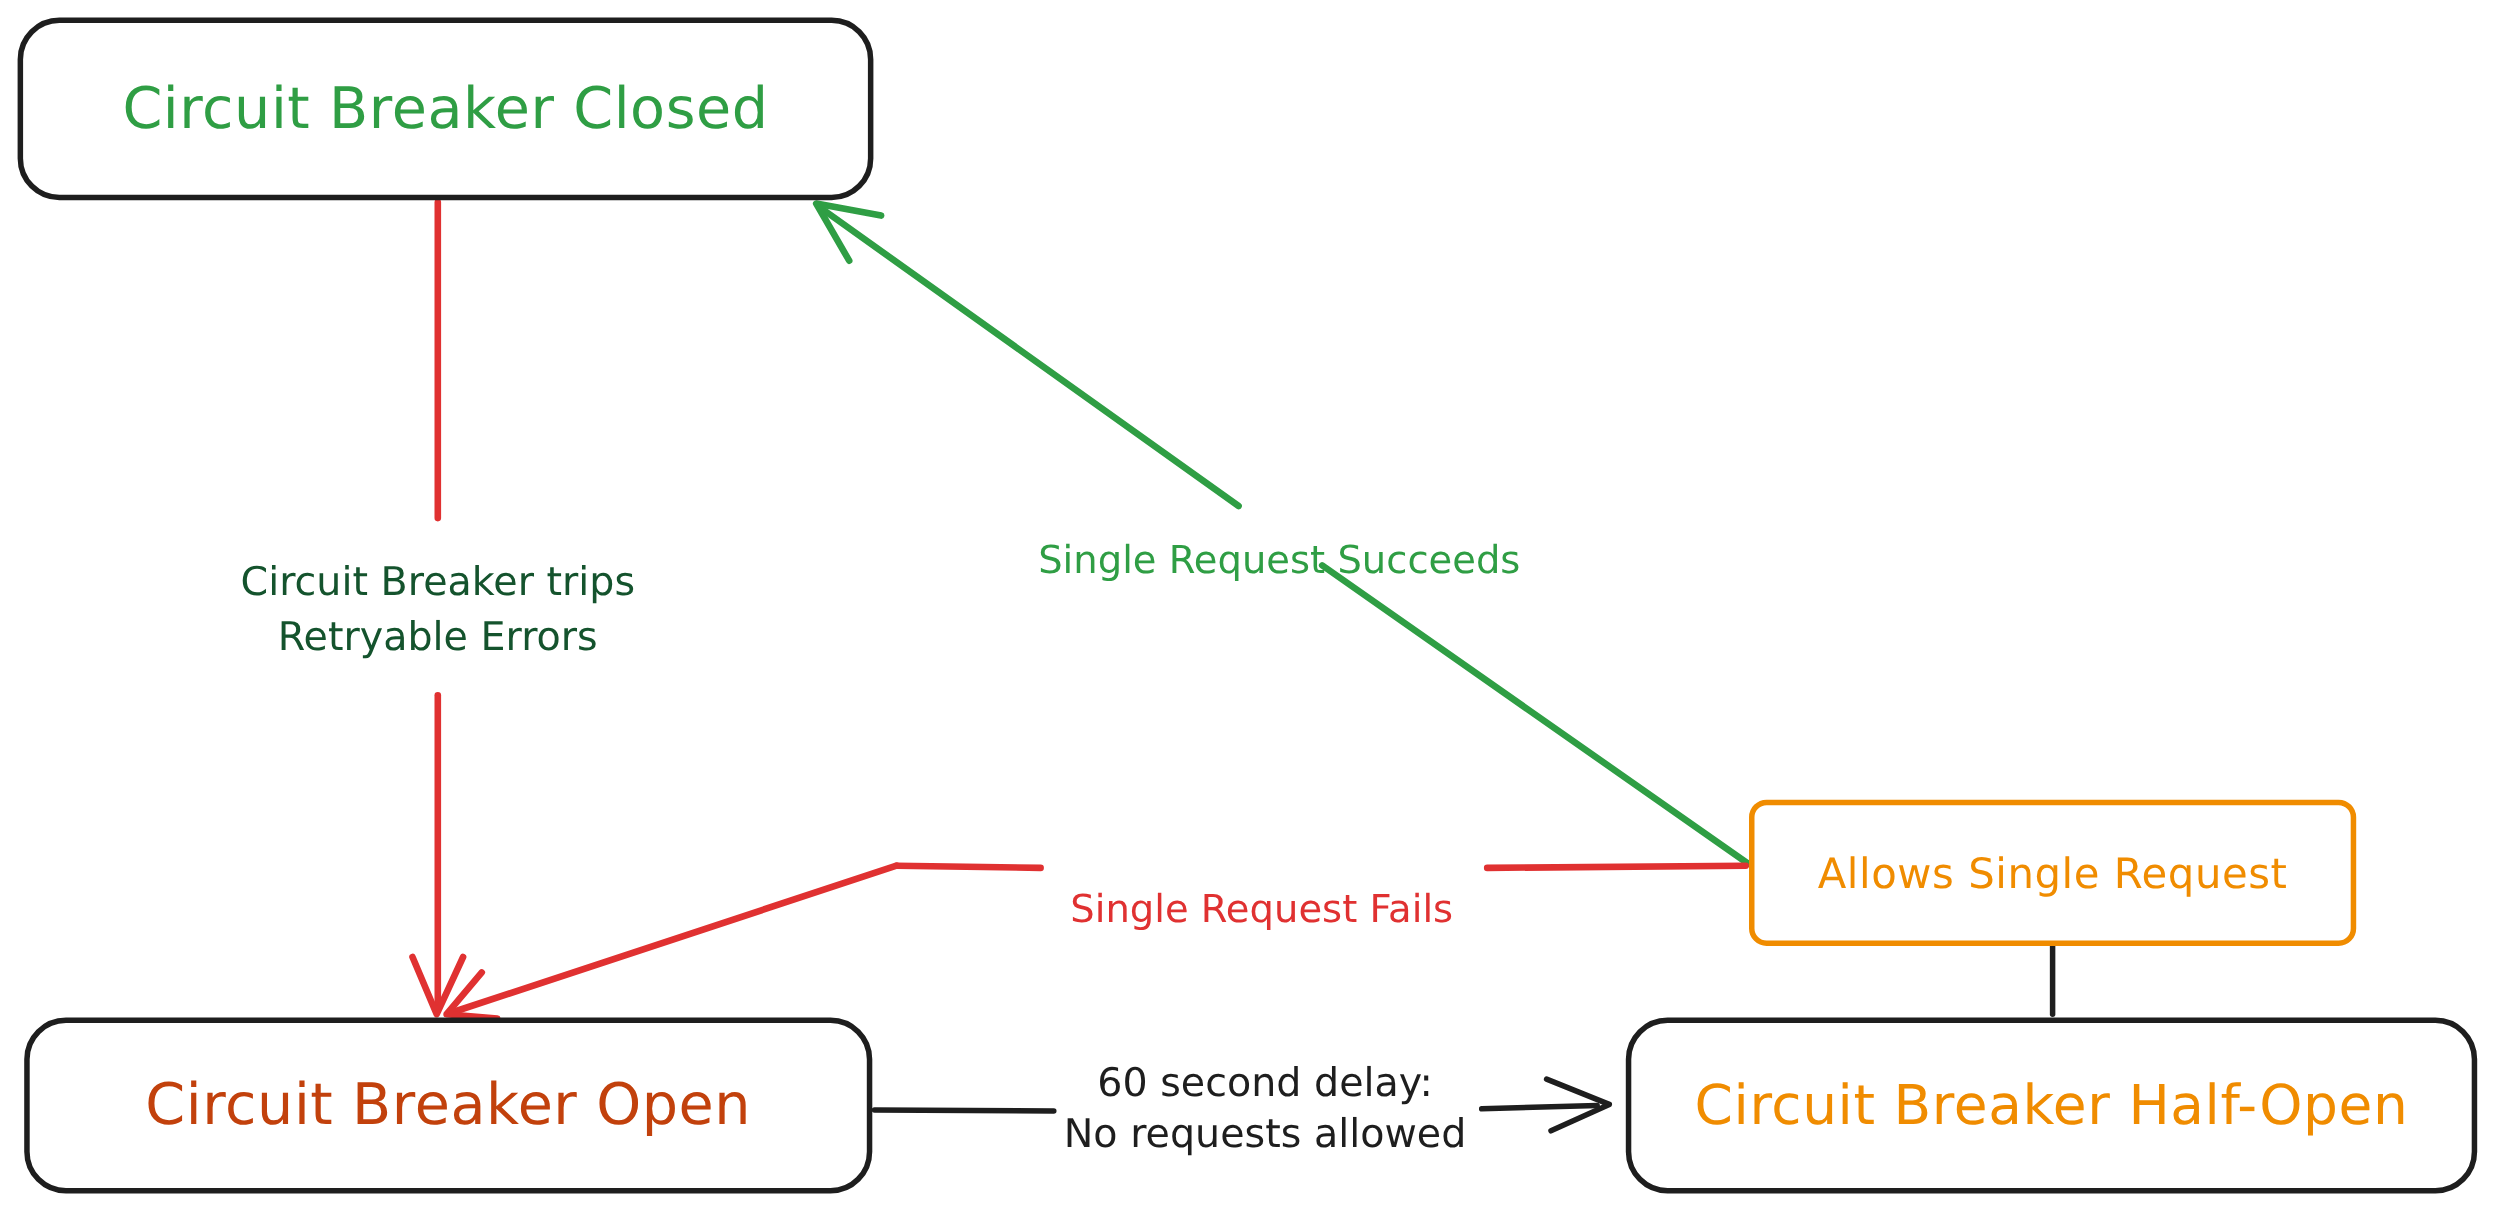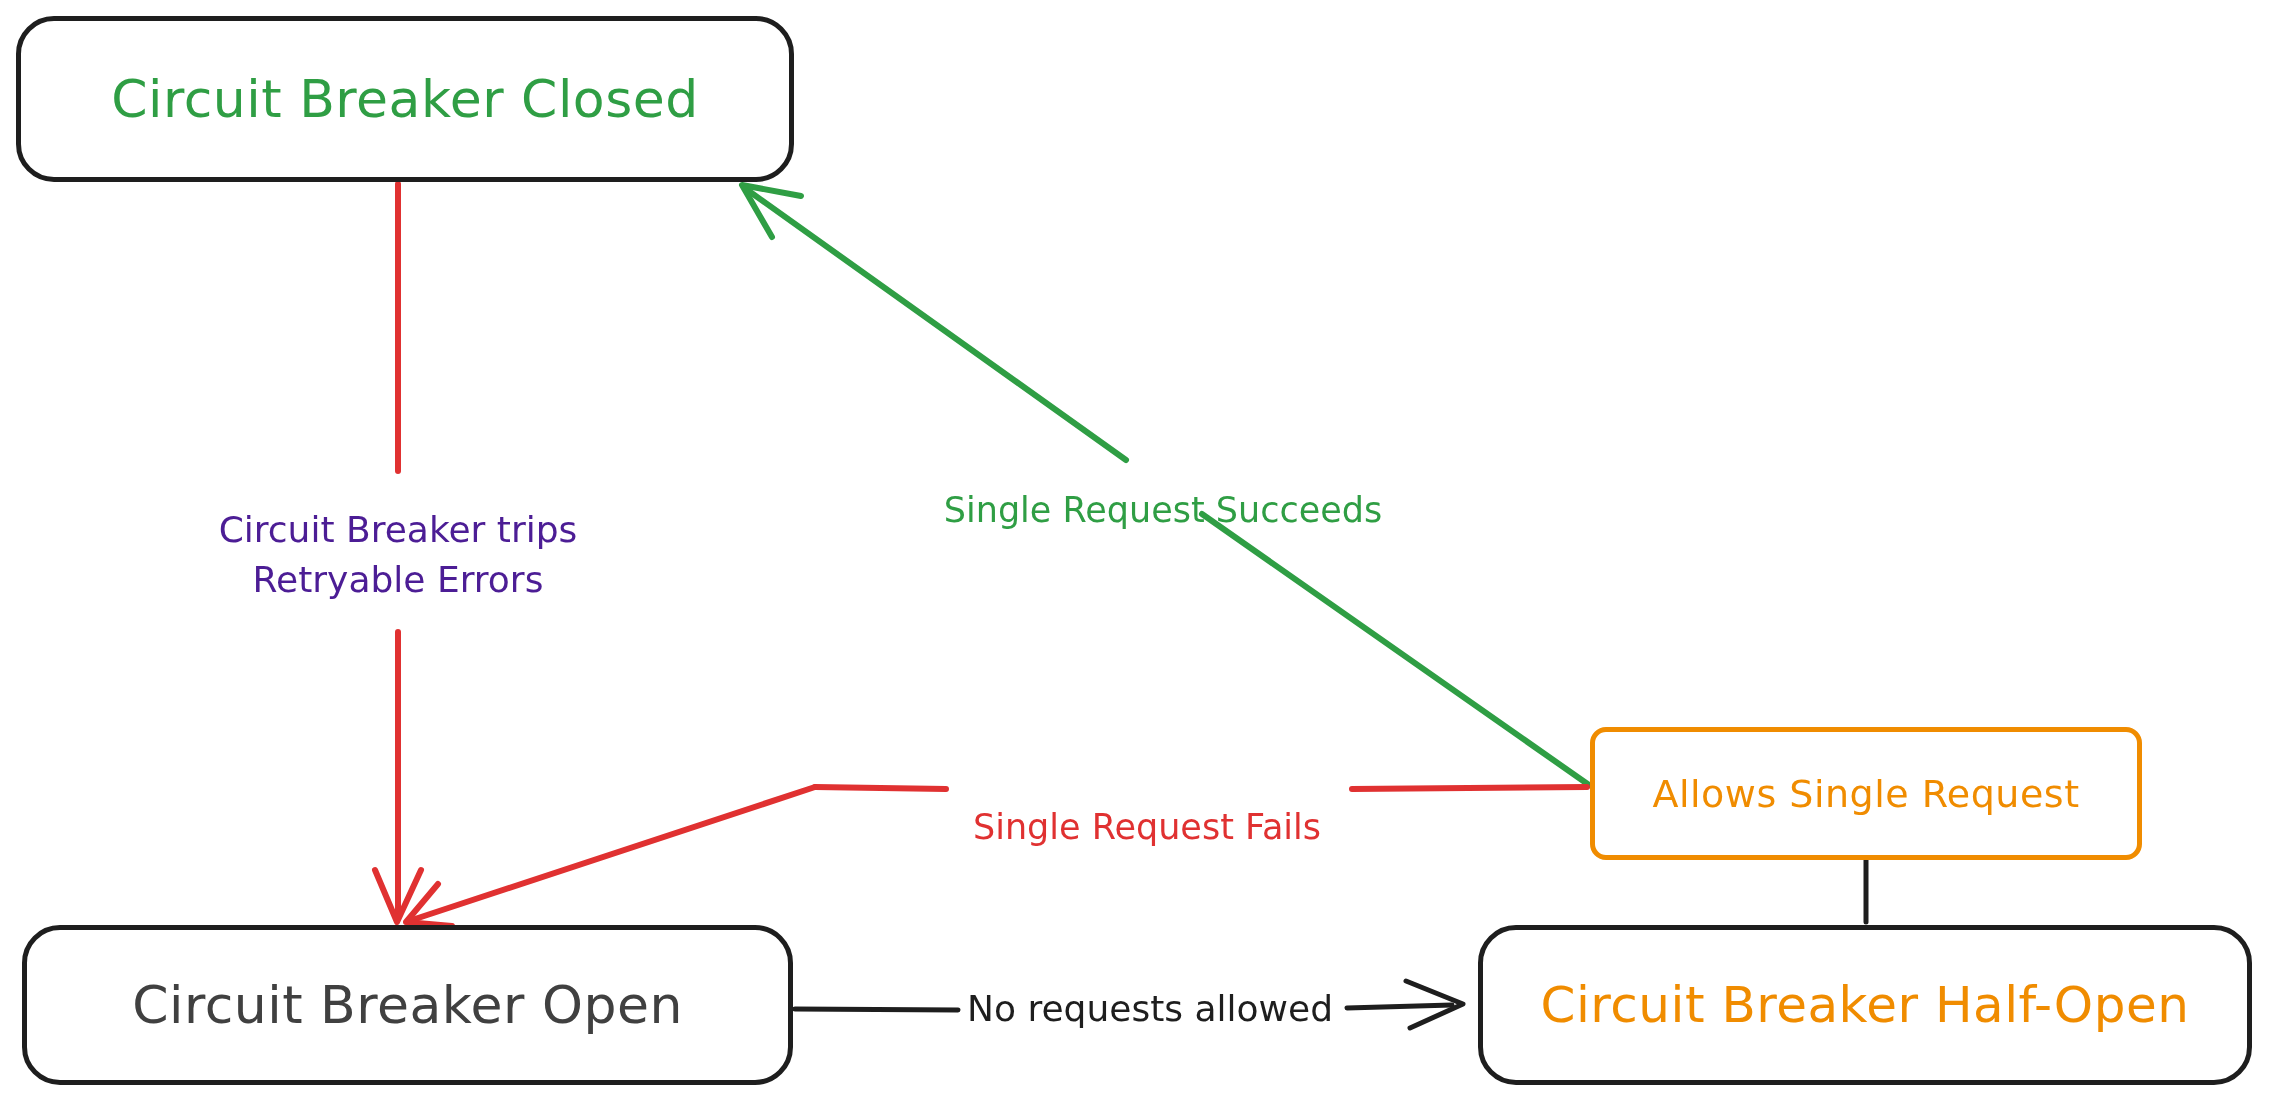--- a/index.html
+++ b/index.html
@@ -33,34 +33,34 @@
     white-space: nowrap;
   }
   #node-closed   { left: 16px;   top: 16px;  width: 778px; height: 166px; }
   #node-open     { left: 22px;   top: 925px; width: 771px; height: 160px; }
   #node-halfopen { left: 1478px; top: 925px; width: 774px; height: 160px; text-align: right; }
   #node-allows   {
     left: 1590px; top: 727px; width: 552px; height: 133px;
     border-color: #f08c00; border-radius: 16px;
   }
   #node-closed   .node-label { color: #2f9e44; font-size: 52px; }
-  #node-open     .node-label { color: #404040; font-size: 52px; }
+  #node-open     .node-label { color: #c2410c; font-size: 52px; }
   #node-halfopen .node-label { color: #f08c00; font-size: 50px; }
   #node-allows   .node-label { color: #f08c00; font-size: 38px; }
 
   .edge-label {
     position: absolute;
     transform: translate(-50%, -50%);
     text-align: center;
     white-space: nowrap;
     background: transparent;
   }
   #label-trip {
     left: 398px; top: 555px;
-    color: #4c1d95; font-size: 36px; line-height: 50px;
+    color: #14532d; font-size: 36px; line-height: 50px;
   }
   #label-succeeds {
     left: 1163px; top: 510px;
     color: #2f9e44; font-size: 35px;
   }
   #label-fails {
     left: 1147px; top: 788px;
     color: #e03131; font-size: 35px; margin-top: 39px;
   }
   #label-delay {
@@ -124,16 +124,17 @@
   <div class="edge-label" id="label-trip">
     <div>Circuit Breaker trips</div>
     <div>Retryable Errors</div>
   </div>
 
   <div class="edge-label" id="label-succeeds">Single Request Succeeds</div>
 
   <div class="edge-label" id="label-fails">Single Request Fails</div>
 
   <div class="edge-label" id="label-delay">
+    <div>60 second delay:</div>
     <div>No requests allowed</div>
   </div>
 
 </div>
 
 </body></html>

